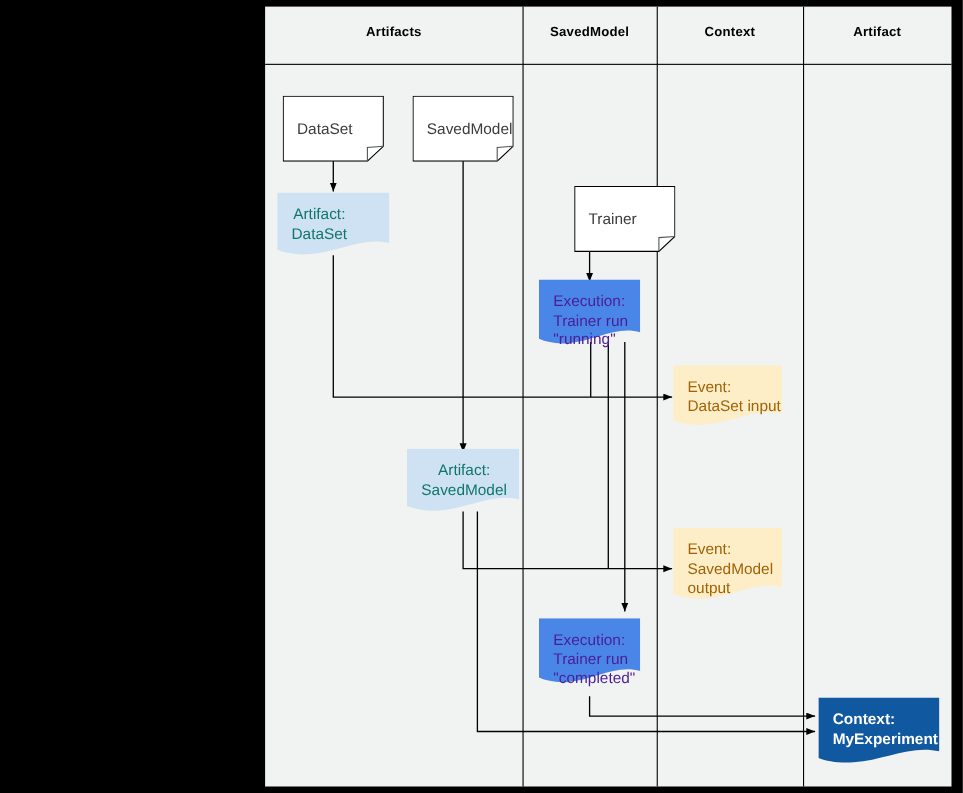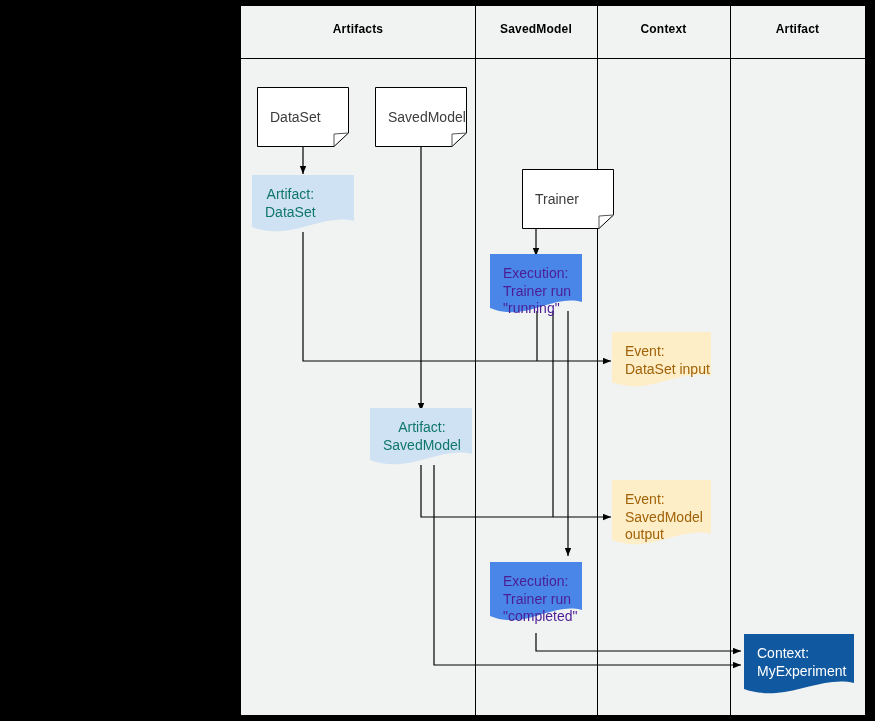--- a/index.html
+++ b/index.html
@@ -205,21 +205,21 @@
 
     <div class="note-node note-yellow" style="left:371px; top:474px; width:99px; height:67px;">
       <svg width="99" height="67" viewBox="0 0 99 67">
         <path d="M0,0 L99,0 L99,54 C76,48 54,62 29,64 C17,65 8,63 0,60 Z" fill="#fdeec8"></path>
       </svg>
       <div class="note-label">Event:
 SavedModel
 output</div>
     </div>
 
-    <div class="note-node note-darkblue" style="left:503px; top:628px; width:110px; height:62px;">
+    <div class="note-node note-darkblue" style="left:503px; top:628px; width:110px; height:62px;font-weight:bold;">
       <svg width="110" height="62" viewBox="0 0 110 62">
         <path d="M0,0 L110,0 L110,49 C84,43 60,57 32,59 C19,60 8,58 0,55 Z" fill="#10589f"></path>
       </svg>
       <div class="note-label">Context:
 MyExperiment</div>
     </div>
 
   </div>
 </div>
 

